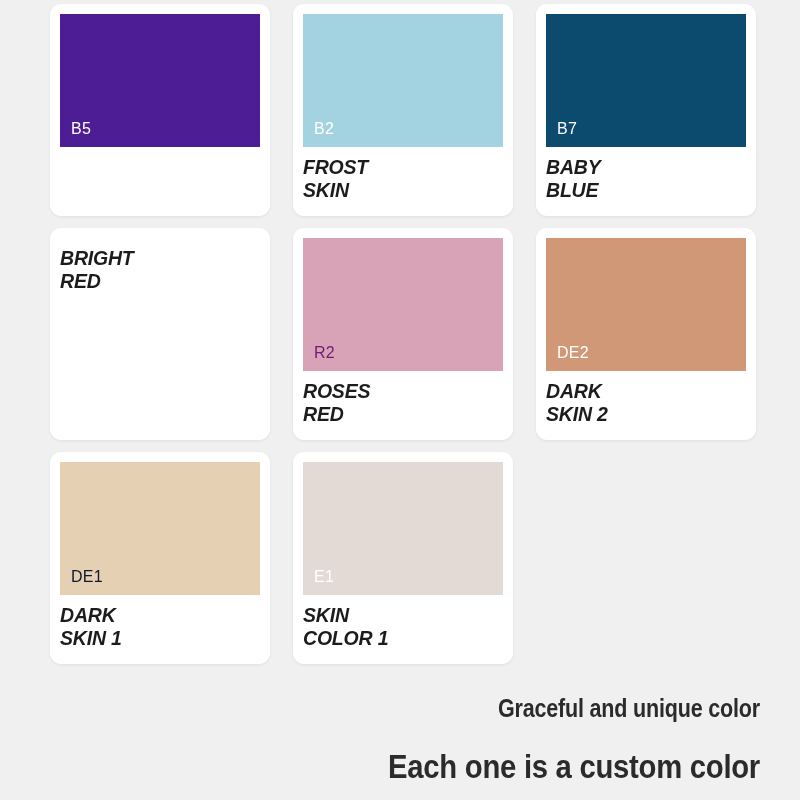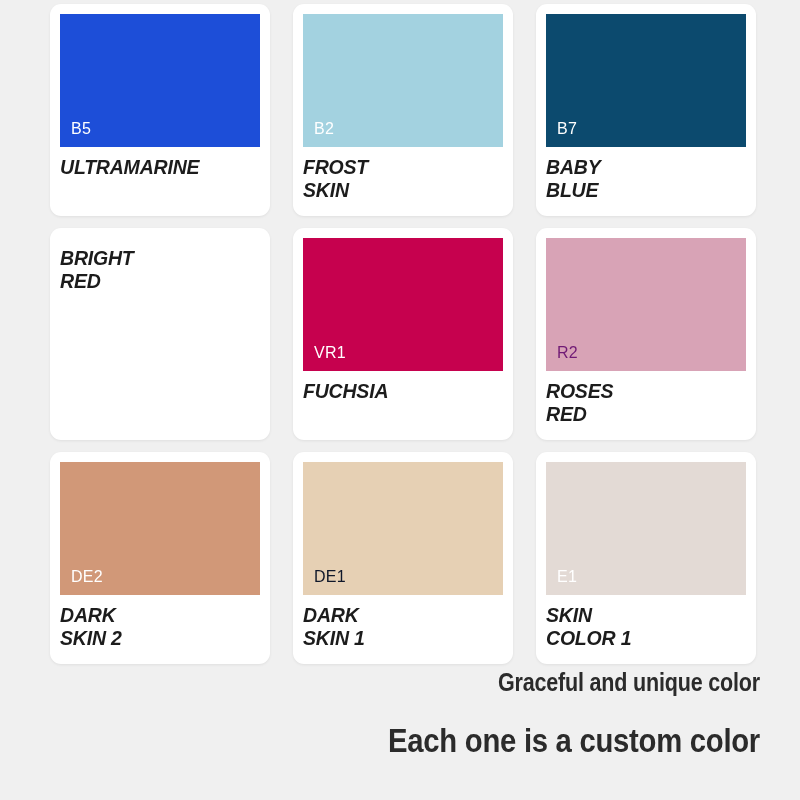--- a/index.html
+++ b/index.html
@@ -62,21 +62,21 @@
     line-height: 23px;
     letter-spacing: -0.2px;
     color: #1c1c1c;
     font-family: "Liberation Sans", sans-serif;
     white-space: pre-line;
   }
 
   #tagline-block {
     position: absolute;
     right: 40px;
-    top: 668px;
+    top: 694px;
     width: 760px;
     text-align: right;
     font-family: "Liberation Sans Narrow", "Liberation Sans", sans-serif;
   }
 
   .tagline-primary {
     font-size: 25px;
     font-weight: bold;
     color: #2b2b2b;
     letter-spacing: -0.2px;
@@ -94,48 +94,41 @@
     transform: scaleX(0.86);
     transform-origin: right center;
     white-space: nowrap;
   }
 </style>
 </head>
 <body style="background: rgb(240, 240, 240);">
 
 <div id="swatch-grid">
     <div class="swatch-card">
-      <div class="swatch-chip" style="background: #1d4ed8;">
+      <div class="swatch-chip" style="background: #4c1d95;">
         <span class="swatch-code" style="color: rgb(255, 255, 255);">B5</span>
       </div>
-      <div class="swatch-name">ULTRAMARINE</div>
     </div>
     <div class="swatch-card">
       <div class="swatch-chip" style="background: rgb(163, 210, 224);">
         <span class="swatch-code" style="color: rgb(255, 255, 255);">B2</span>
       </div>
       <div class="swatch-name">FROST
 SKIN</div>
     </div>
     <div class="swatch-card">
       <div class="swatch-chip" style="background: #0c4a6e;">
         <span class="swatch-code" style="color: rgb(255, 255, 255);">B7</span>
       </div>
       <div class="swatch-name">BABY
 BLUE</div>
     </div>
     <div class="swatch-card">
       <div class="swatch-name">BRIGHT
 RED</div>
-    </div>
-    <div class="swatch-card">
-      <div class="swatch-chip" style="background: rgb(198, 1, 78);">
-        <span class="swatch-code" style="color: rgb(255, 255, 255);">VR1</span>
-      </div>
-      <div class="swatch-name">FUCHSIA</div>
     </div>
     <div class="swatch-card">
       <div class="swatch-chip" style="background: rgb(216, 163, 182);">
         <span class="swatch-code" style="color: #701a75;">R2</span>
       </div>
       <div class="swatch-name">ROSES
 RED</div>
     </div>
     <div class="swatch-card">
       <div class="swatch-chip" style="background: rgb(209, 152, 120);">

